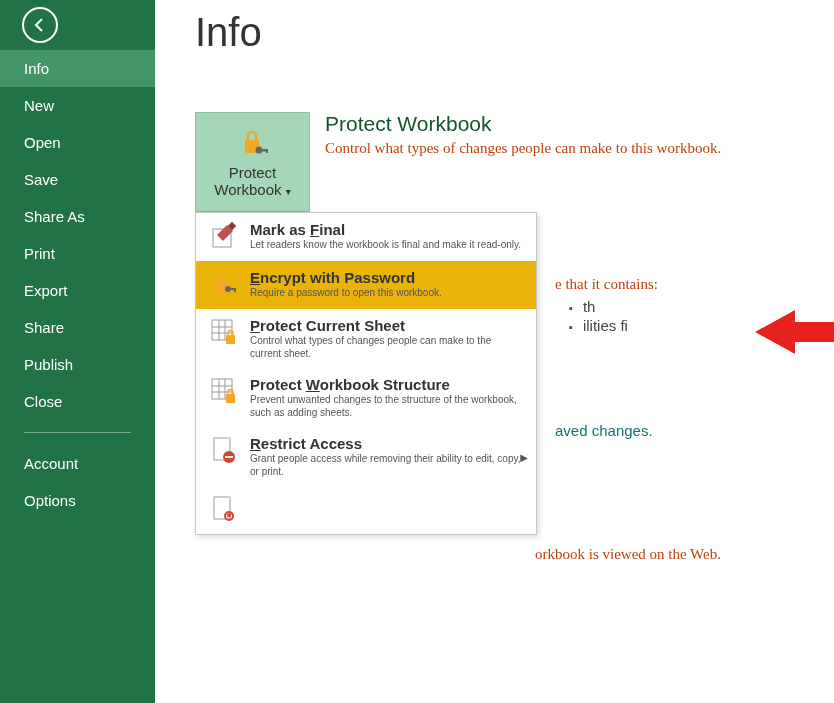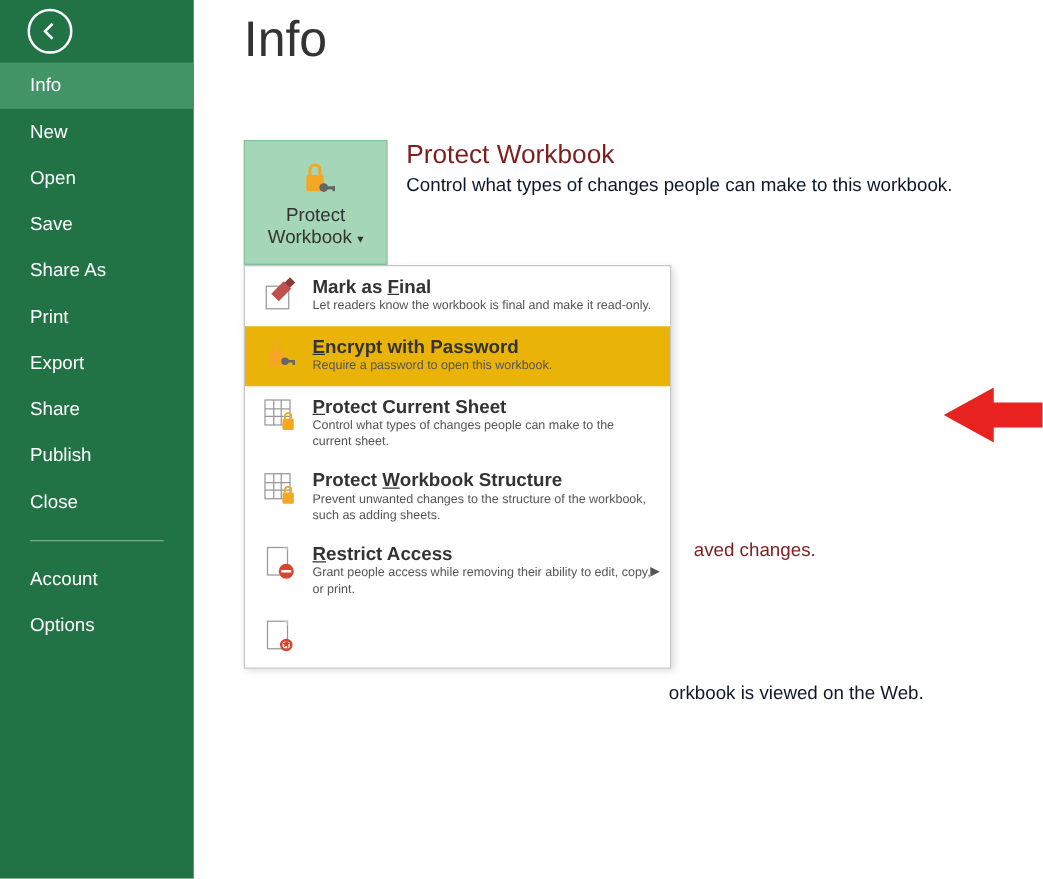--- a/index.html
+++ b/index.html
@@ -10,28 +10,28 @@
     .sidebar-item { padding: 10px 24px; font-size: 15px; cursor: pointer; }
     .sidebar-item.active { background: #439467; }
     .sidebar-divider { border: none; border-top: 1px solid rgba(255,255,255,0.4); margin: 12px 24px; }
     .main { flex: 1; padding: 10px 40px; position: relative; }
     .page-title { font-size: 40px; font-weight: 300; color: #333; margin-bottom: 18px; }
     .protect-btn { position: absolute; top: 112px; left: 40px; width: 115px; height: 100px; background: #a5d6b7; border: 1px solid #88c39b; display: flex; flex-direction: column; align-items: center; justify-content: center; cursor: pointer; }
     .protect-btn-label { font-size: 15px; color: #333; text-align: center; margin-top: 4px; }
     .protect-btn-label .caret { font-size: 10px; }
     .section { position: absolute; left: 170px; }
     .sec-protect { top: 112px; }
-    .sec-title { font-size: 21px; color: #7f1d1d; margin-bottom: 4px; }
-    .sec-desc { font-size: 15px; color: #0f172a; }
+    .sec-title { font-size: 21px; color: #14532d; margin-bottom: 4px; }
+    .sec-desc { font-size: 15px; color: #c2410c; font-family: Liberation Serif, serif; }
     .sec-inspect { top: 276px; }
     .sec-inspect ul { list-style: none; margin-left: 14px; margin-top: 4px; }
     .sec-inspect li { font-size: 15px; color: #444; padding: 1px 0; }
     .sec-inspect li::before { content: "▪"; margin-right: 10px; font-size: 11px; }
     .sec-manage { top: 414px; }
-    .sec-manage .row { margin-top: 18px; font-size: 15px; color: #7f1d1d; }
+    .sec-manage .row { margin-top: 8px; font-size: 15px; color: #0f766e; }
     .sec-browser { top: 546px; }
     .dropdown { position: absolute; top: 212px; left: 40px; width: 342px; background: #fff; border: 1px solid #c6c6c6; box-shadow: 2px 2px 6px rgba(0,0,0,0.15); z-index: 10; }
     .dd-item { display: flex; padding: 8px 12px; cursor: pointer; position: relative; }
     .dd-item.highlighted { background: #eab308; }
     .dd-icon { width: 32px; height: 32px; flex-shrink: 0; margin-right: 10px; display: flex; align-items: flex-start; justify-content: center; }
     .dd-text { flex: 1; }
     .dd-title { font-size: 15px; font-weight: 600; color: #333; }
     .dd-title .ul { text-decoration: underline; }
     .dd-desc { font-size: 10px; color: #555; line-height: 1.3; }
     .dd-arrow { position: absolute; right: 8px; top: 50%; transform: translateY(-50%); font-size: 10px; color: #555; }
@@ -78,20 +78,27 @@
       <span>Protect</span><br>
       <span>Workbook</span> <span class="caret">▾</span>
     </div>
   </div>
 
   <div class="section sec-protect">
     <div class="sec-title">Protect Workbook</div>
     <div class="sec-desc">Control what types of changes people can make to this workbook.</div>
   </div>
 
+  <div class="section sec-inspect" style="left:400px;">
+    <div class="sec-desc">e that it contains:</div>
+    <ul>
+      <li>th</li>
+      <li>ilities fi</li>
+    </ul>
+  </div>
 
   <div class="section sec-manage" style="left:400px;">
     <div class="row">aved changes.</div>
   </div>
 
   <div class="section sec-browser" style="left:380px;">
     <div class="sec-desc">orkbook is viewed on the Web.</div>
   </div>
 
   <svg class="red-arrow" width="150" height="60">

